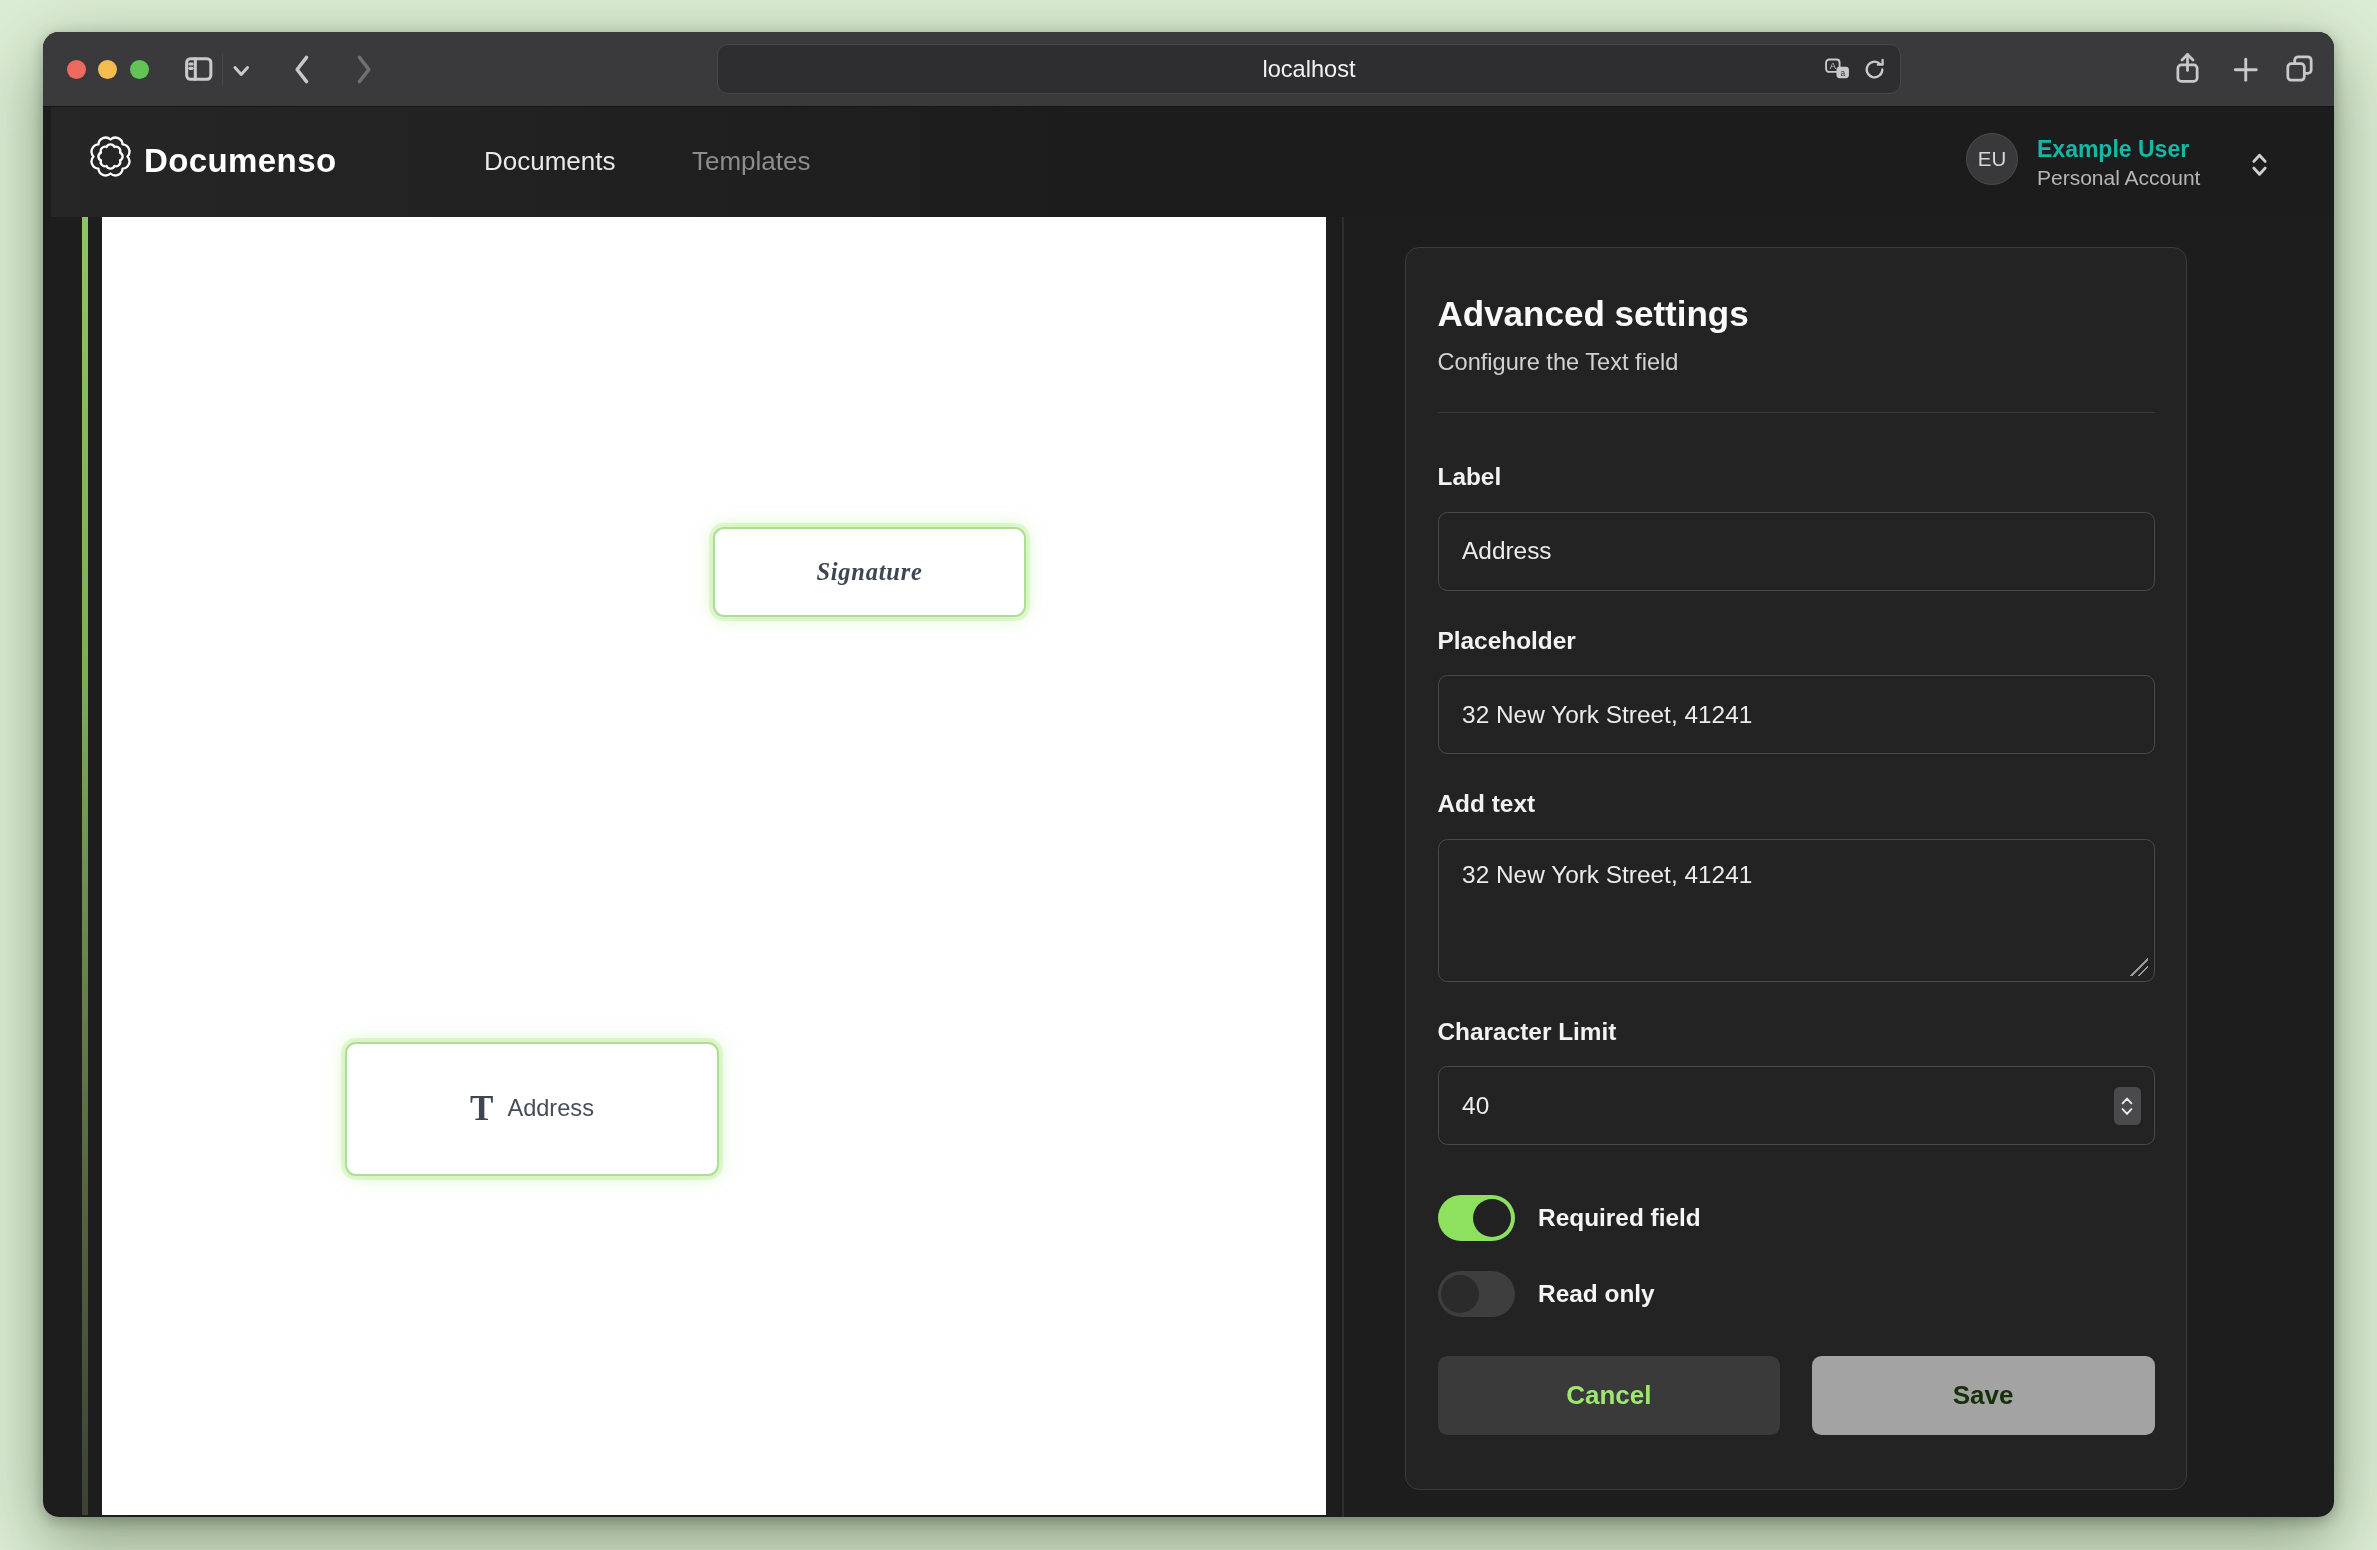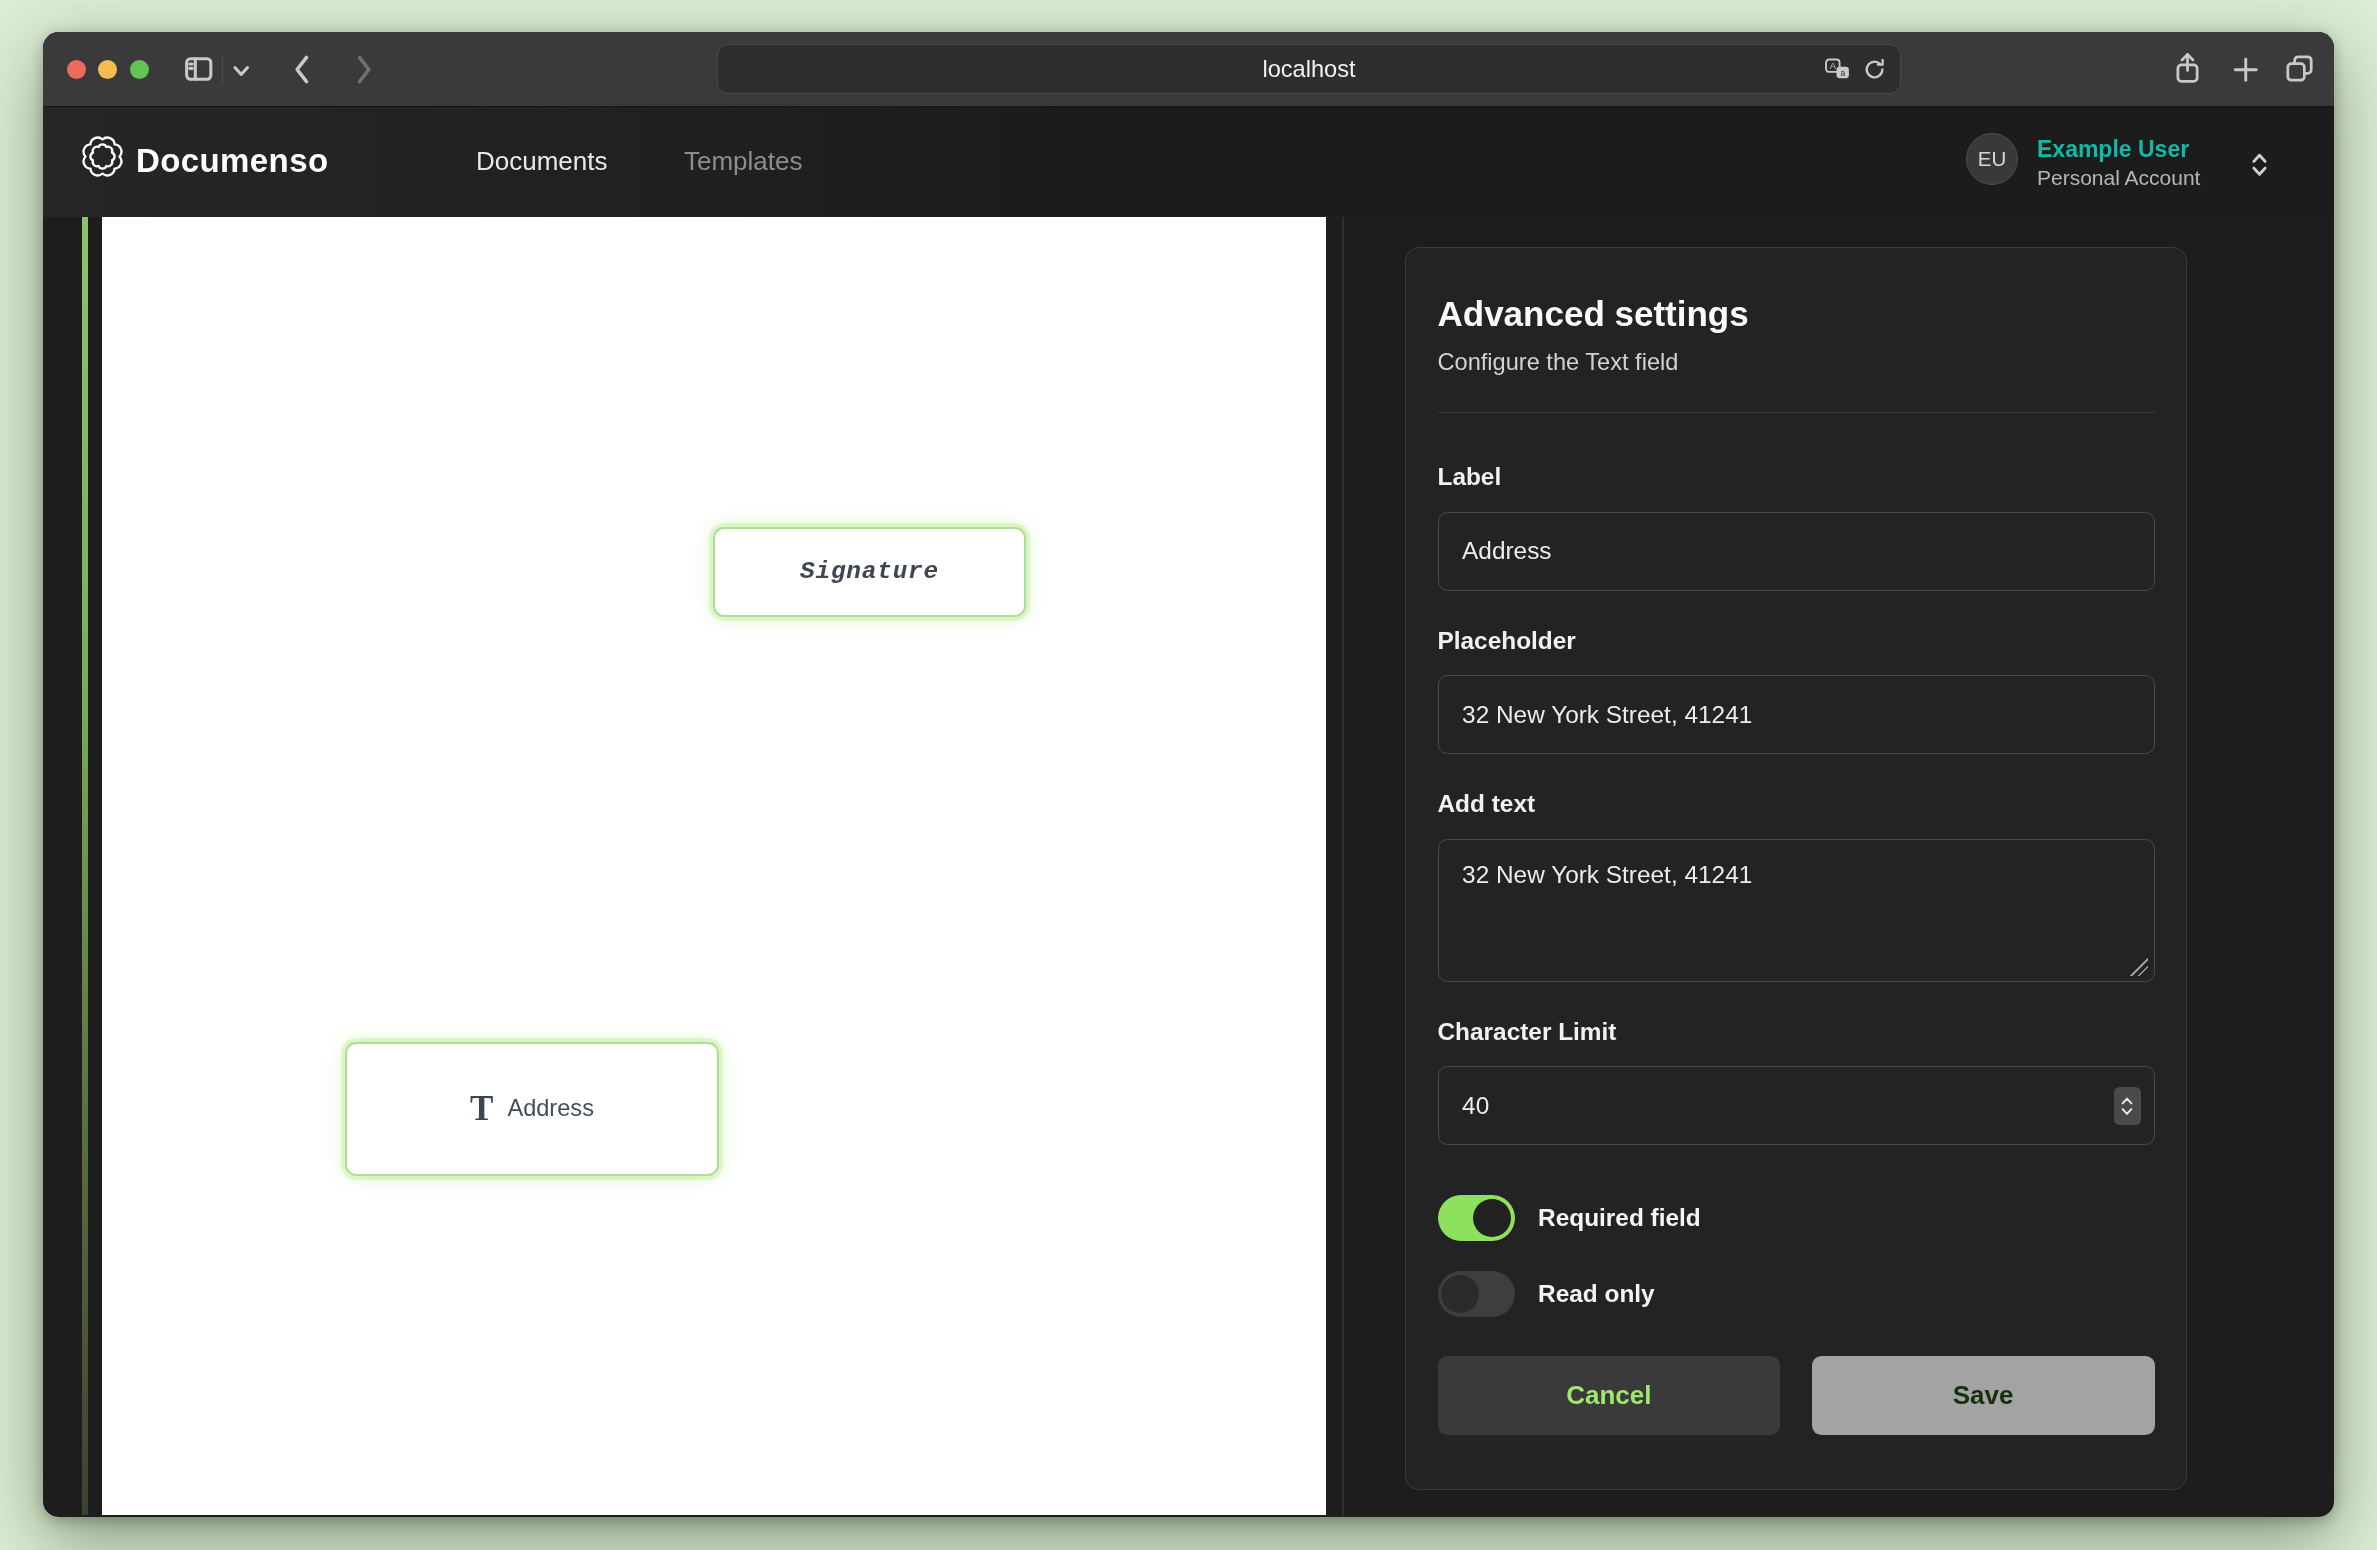--- a/index.html
+++ b/index.html
@@ -36,21 +36,21 @@
   .urlbar {
     position:absolute; left:674px; top:12.6px; width:1184px; height:50px;
     background:#2e2e30; border:0.8px solid #48484b; border-radius:11px;
     display:flex; align-items:center; justify-content:center;
   }
   .urlbar .url-text { color:#f2f2f2; font-size:23.6px; }
   .url-icons { position:absolute; right:12.6px; top:0; height:100%; display:flex; align-items:center; gap:11px; color:#c9c9cb; }
 
   
   .appbar {
-    position:absolute; left:0; top:75px; right:0; height:110px;
+    position:absolute; left:8px; top:75px; right:0; height:110px;
     background:linear-gradient(90deg,#262626 0%,#1c1c1c 45%);
   }
   .logo { position:absolute; left:38px; top:28px; color:#ffffff; }
   .brand { position:absolute; left:93px; top:35px; font-size:33px; font-weight:700; color:#ffffff; letter-spacing:0.4px; }
   .nav-item { position:absolute; top:39px; font-size:26px; font-weight:500; }
   .nav-documents { left:433px; color:#e9e9e9; }
   .nav-templates { left:641px; color:#8d8d8d; }
 
   .searchbar {
     position:absolute; left:1123px; top:22px; width:693px; height:66px;
@@ -88,21 +88,21 @@
   
   .doc-field {
     position:absolute; background:#ffffff;
     border:2.4px solid #aedd96; border-radius:11px;
     box-shadow:0 0 0 3.9px rgba(162,231,113,.25), 0 0 17.3px rgba(162,231,113,.5);
     display:flex; align-items:center; justify-content:center; gap:14px;
     cursor:move;
   }
   .field-signature { left:670px; top:495px; width:313px; height:90px; }
   .field-signature .sig-text {
-    font-family:Liberation Mono, monospace;
+    font-family:Liberation Serif, serif;
     font-style:italic; font-weight:600; font-size:24.4px; color:#3d4651; letter-spacing:0.8px;text-align:center;
   }
   .field-address { left:302px; top:1010px; width:374px; height:134px; }
   .field-address .t-glyph {
     font-family:"Liberation Serif","DejaVu Serif",serif;
     font-size:35px; font-weight:600; color:#3d4651; line-height:1;
   }
   .field-address .addr-text { font-size:23.6px; color:#454d59; }
 
   

